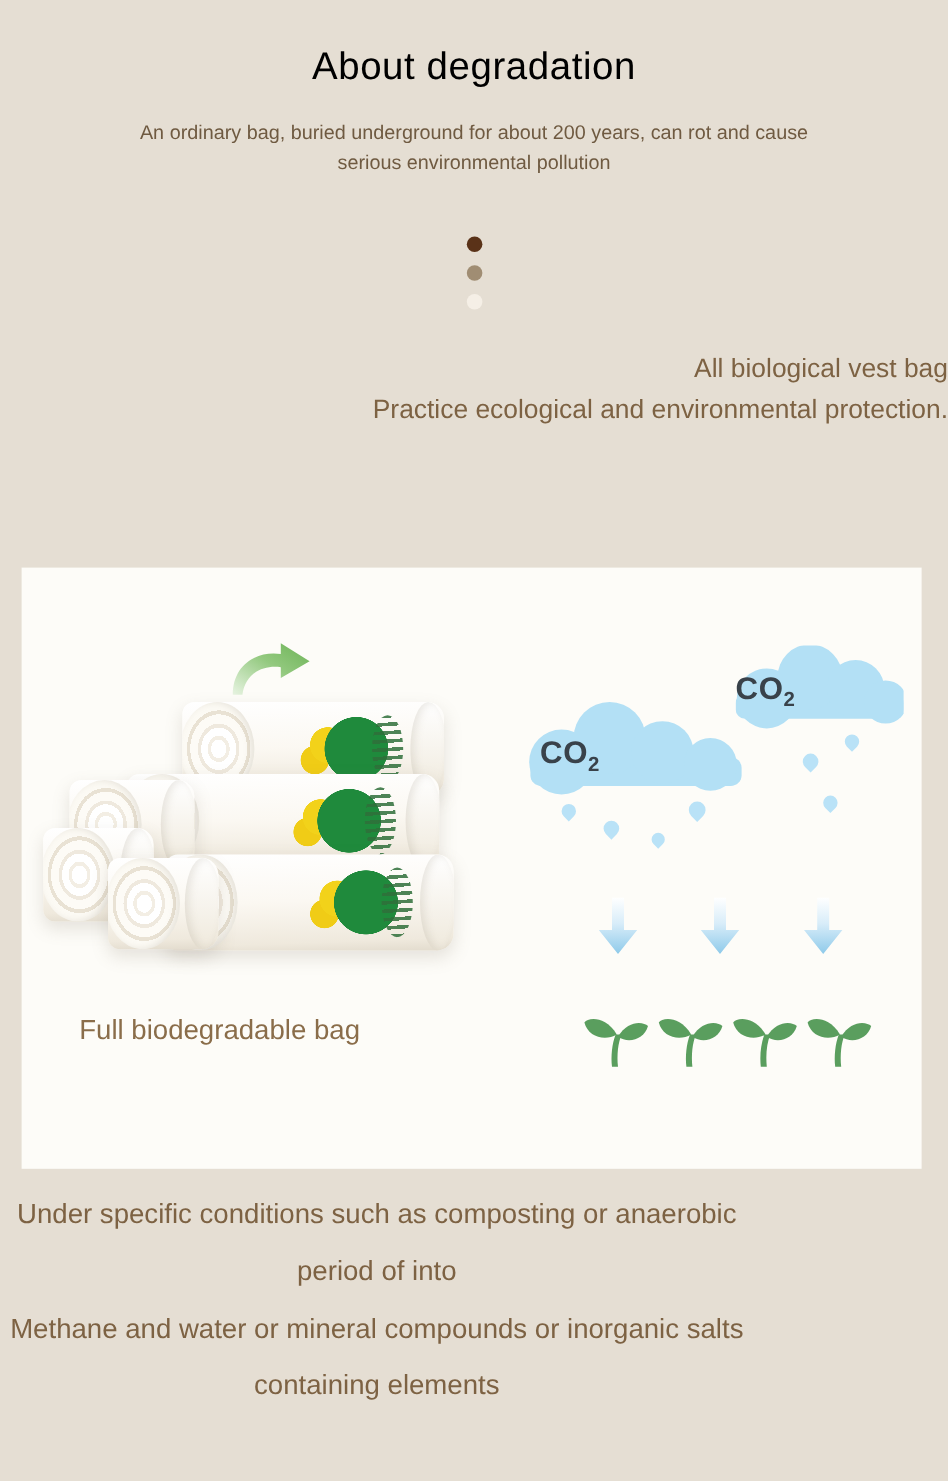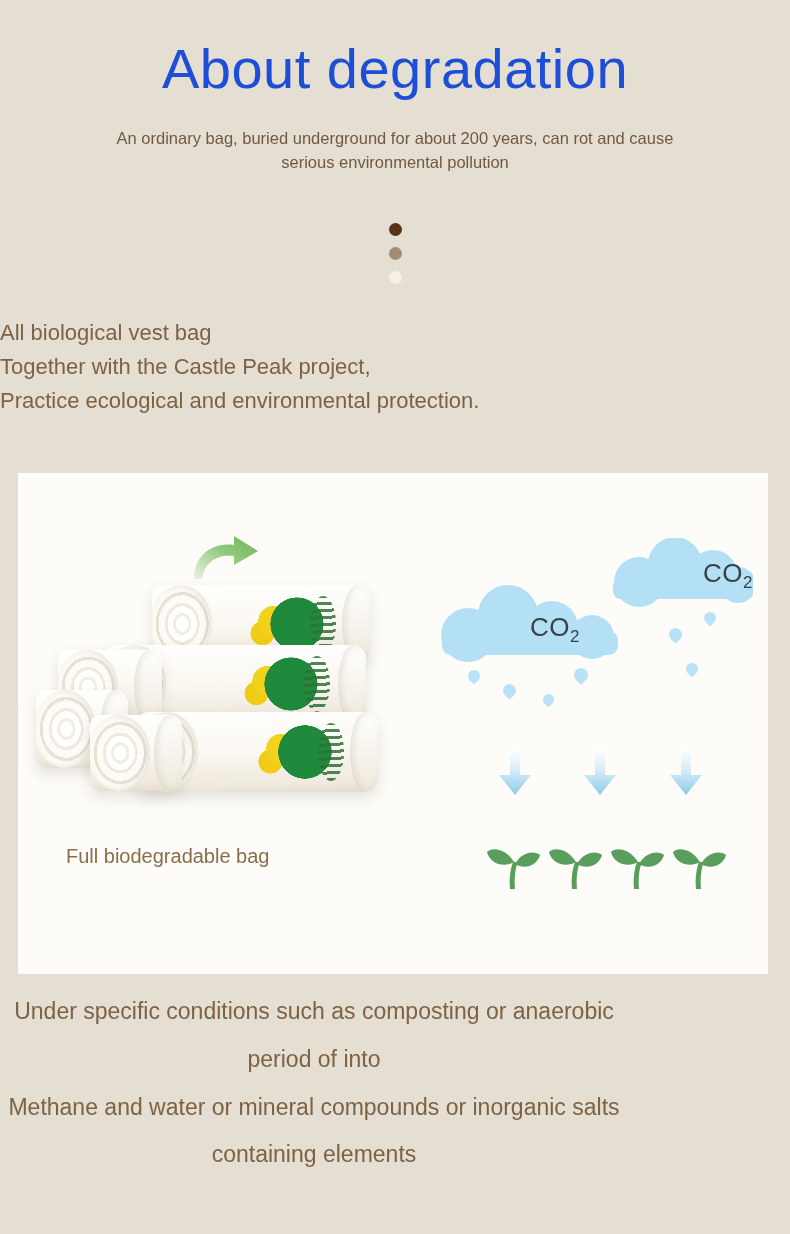--- a/index.html
+++ b/index.html
@@ -9,23 +9,23 @@
     background:#e5ded3;
     font-family:"Liberation Sans", sans-serif;
     overflow:hidden;
     position:relative;
   }
 
   
   .header { padding-top:38px; text-align:center; }
 
   .page-title {
-    font-size:56px;
-    font-weight:400;
-    color:#1d4ed8;
+    font-size:32px;
+    font-weight:400;
+    color:#000000;
     letter-spacing:.5px;
     line-height:1.1;
   }
 
   .subtitle {
     margin:26px auto 0;
     width:580px;
     font-size:16.5px;
     line-height:1.5;
     color:#6f5a41;
@@ -43,21 +43,21 @@
     gap:11px;
   }
   .dot { width:13px; height:13px; border-radius:50%; }
   .dot-1 { background:#5a3218; }
   .dot-2 { background:#a08d73; }
   .dot-3 { background:#f5efe6; }
 
   
   .tagline {
     margin:32px auto 0;
-    text-align:left;
+    text-align:right;
     color:#7d6243;
     font-size:22px;
     line-height:1.55;
     font-weight:400;
   }
 
   
   .card {
     position:absolute;
     left:18px; top:473px;
@@ -67,21 +67,21 @@
 
   .green-arrow {
     position:absolute;
     left:188px; top:534px;
     width:72px; height:48px;
   }
 
   .caption {
     position:absolute;
     left:66px; top:845px;
-    font-size:20px;
+    font-size:23px;
     color:#8a6d4a;
     font-weight:400;
     white-space:nowrap;
   }
 
   
   .roll {
     position:absolute;
     border-radius:10px 14px 14px 10px;
     background:linear-gradient(178deg,#ffffff 0%,#fbf8f2 48%,#efe9dd 88%,#e2dbcd 100%);
@@ -129,25 +129,25 @@
   }
 
   
   .cloud {
     position:absolute;
   }
   .cloud .co2 {
     position:absolute;
     left:0; right:0; top:50%;
     transform:translateY(-42%);
-    text-align:right;
+    text-align:left;
     font-size:26px;
     color:#39424a;
     letter-spacing:.5px;
-    font-weight:400;
+    font-weight:700;
   }
   .cloud .co2 sub { font-size:17px; }
 
   .drop {
     position:absolute;
     background:#b9e2f7;
     border-radius:0 50% 50% 50%;
     transform:rotate(-135deg);
   }
 
@@ -176,21 +176,20 @@
 </div>
 
 <div class="dots">
   <span class="dot dot-1"></span>
   <span class="dot dot-2"></span>
   <span class="dot dot-3"></span>
 </div>
 
 <div class="tagline">
   <div>All biological vest bag</div>
-  <div>Together with the Castle Peak project,</div>
   <div>Practice ecological and environmental protection.</div>
 </div>
 
 <div class="card"></div>
 
 <div class="green-arrow">
   <svg width="72" height="48" viewBox="0 0 72 48">
     <defs>
       <linearGradient id="ga" x1="0" y1="1" x2="1" y2="0">
         <stop offset="0%" stop-color="#e8f4e2"></stop>

